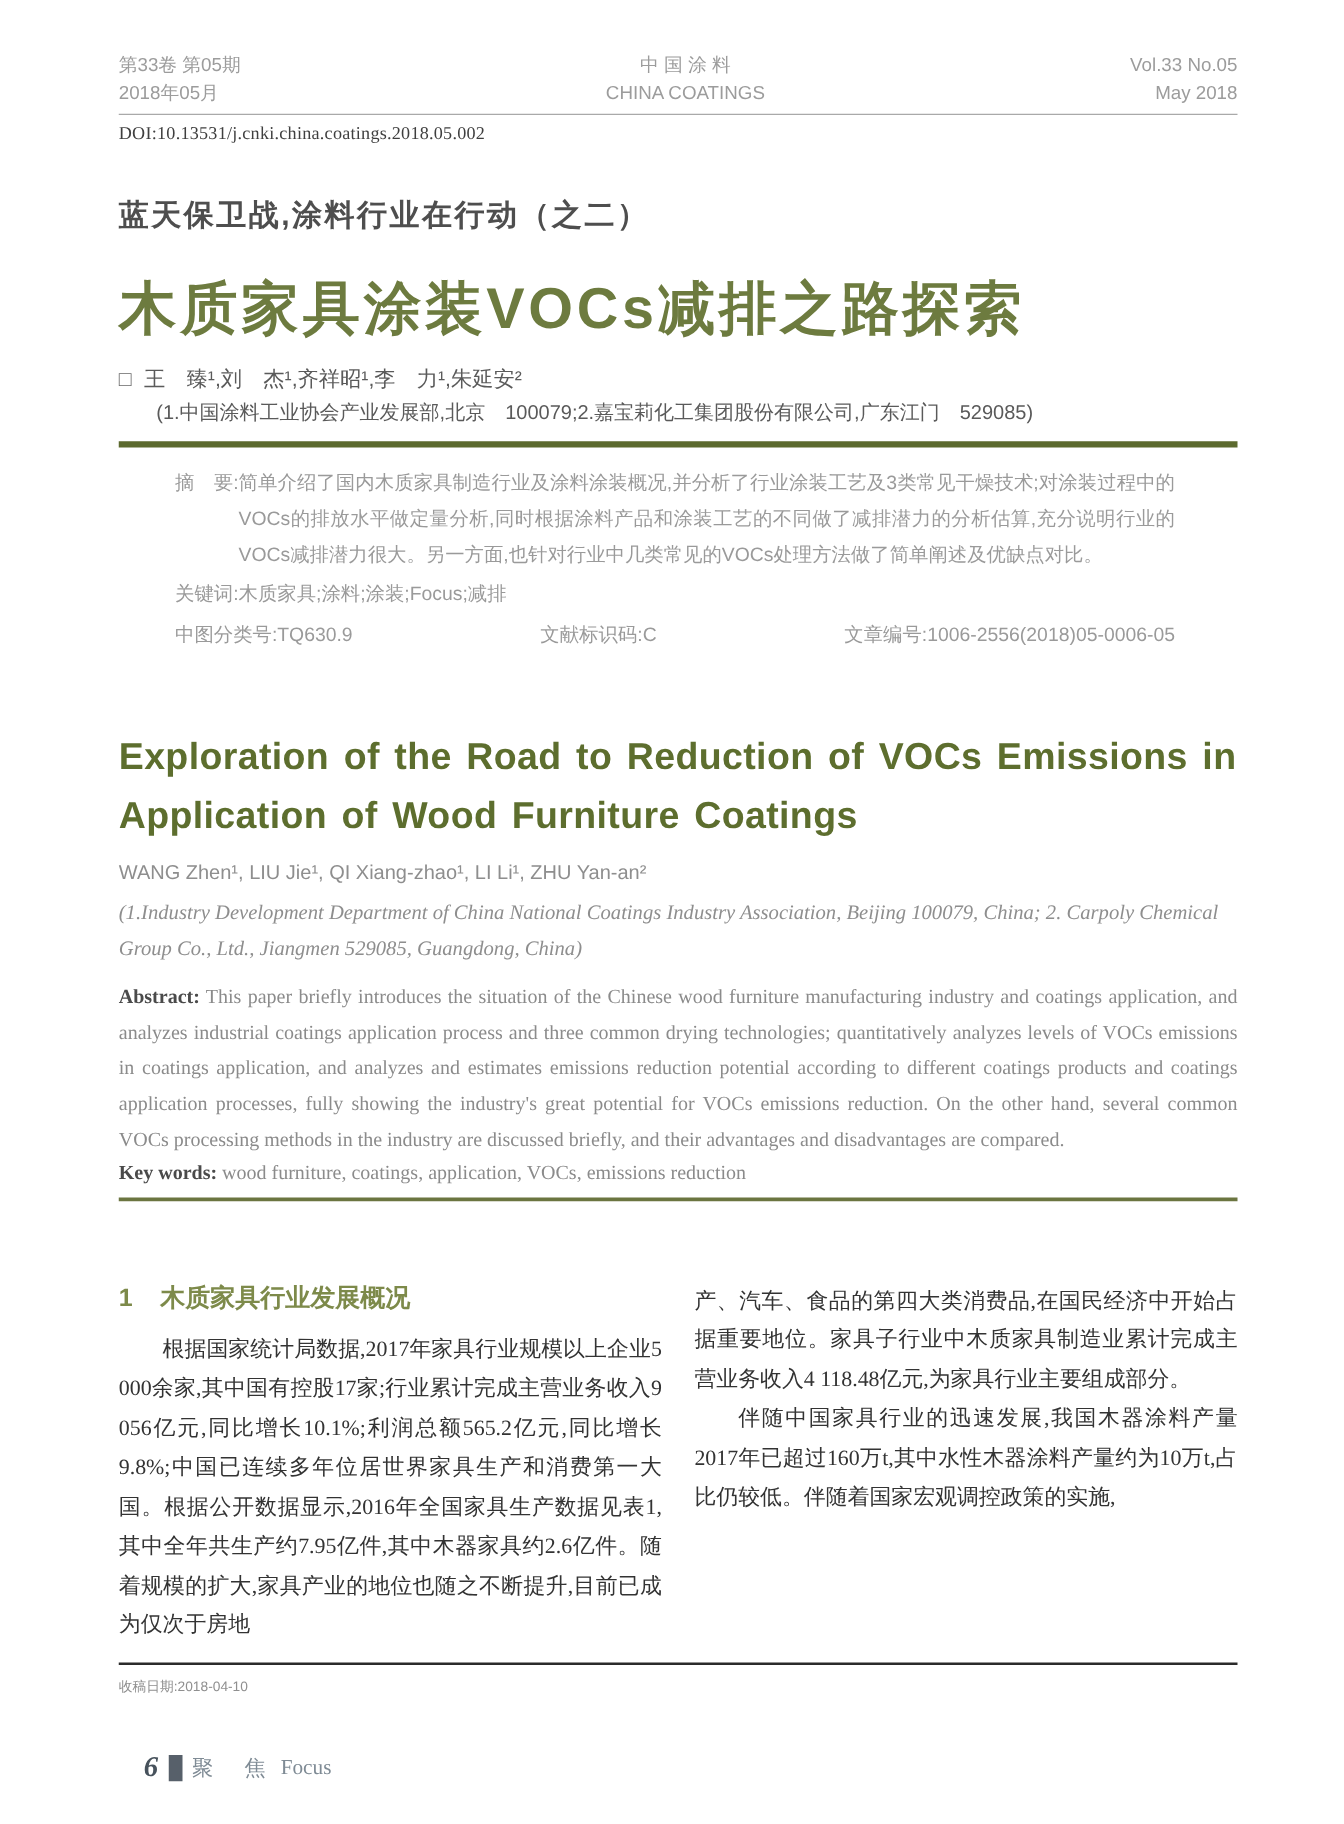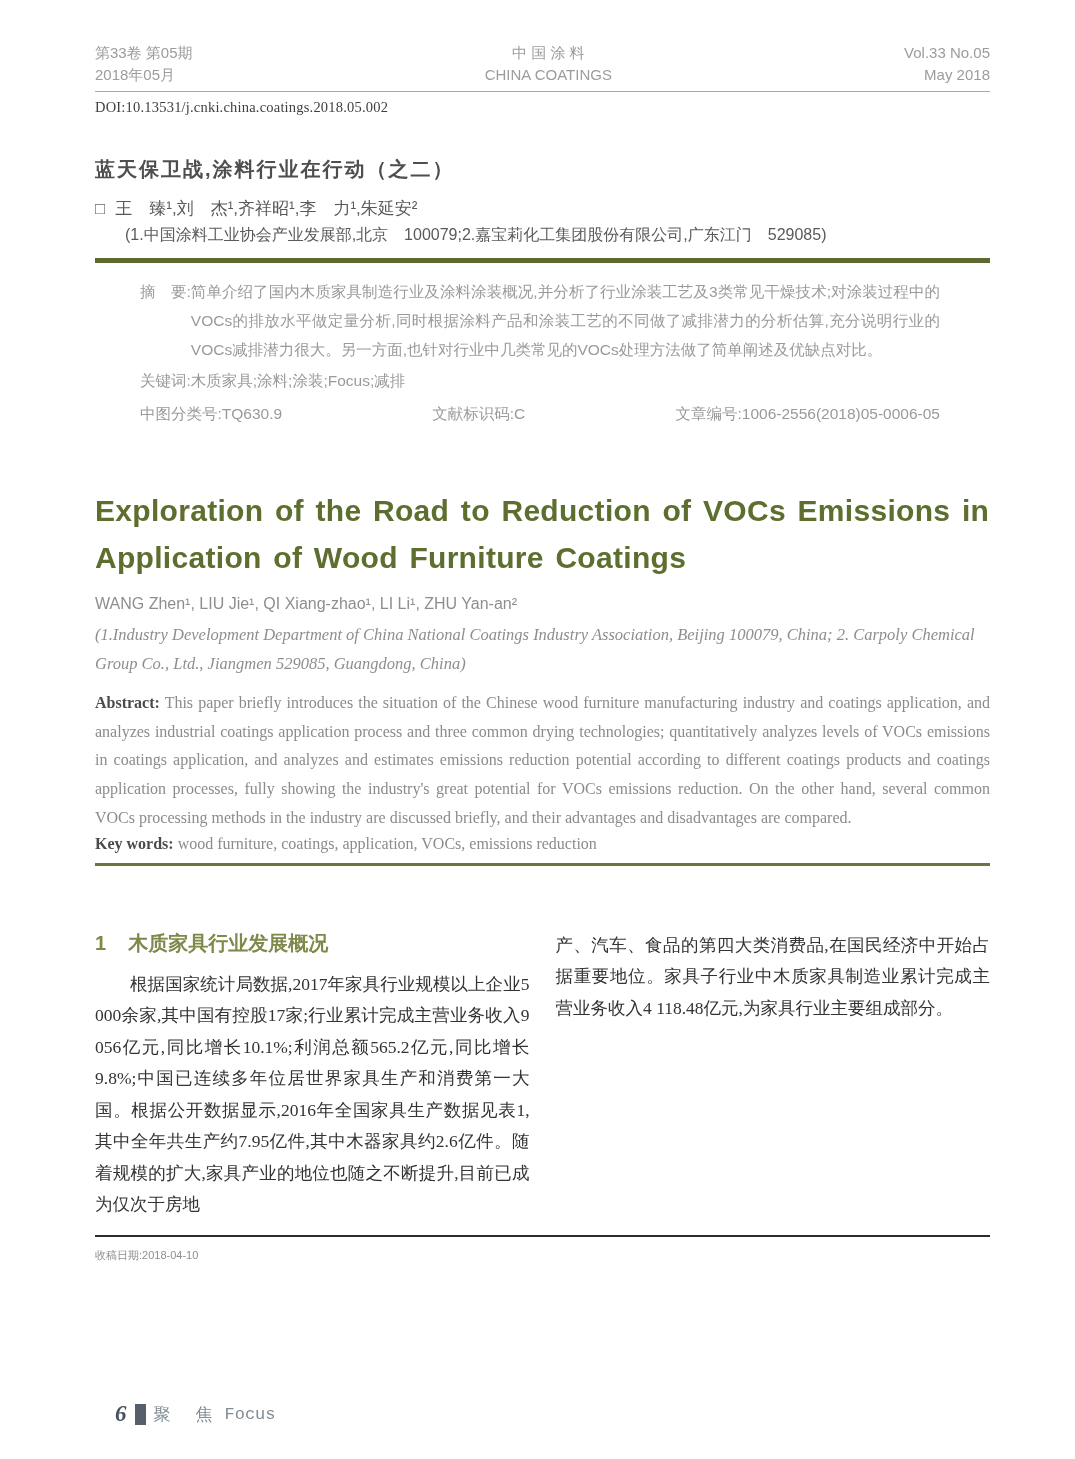--- a/index.html
+++ b/index.html
@@ -16,21 +16,21 @@
   
   .jheader { display:flex; justify-content:space-between; align-items:flex-end;
     color:#9c9c9c; font-family:"Liberation Sans", sans-serif; font-size:15px; line-height:1.45; }
   .jheader .c { text-align:center; }
   .jheader .r { text-align:right; }
   .jheader-rule { border:none; border-top:1px solid #a9a9a9; margin-top:5px; }
   .doi { margin-top:7px; font-size:14.5px; color:#3f3f3f; letter-spacing:.2px; }
 
   
   .banner { margin-top:40px; font-family:"Liberation Sans", sans-serif;
-    font-weight:bold; font-size:20px; color:#4e4e4e; letter-spacing:2px; }
+    font-weight:bold; font-size:24px; color:#4e4e4e; letter-spacing:2px; }
   .main-title { margin-top:28px; font-family:"Liberation Sans", sans-serif;
     font-weight:bold; font-size:46px; color:#6d7b3f; letter-spacing:3px; }
   .authors-cn { margin-top:14px; font-size:17px; color:#5a5a5a;
     font-family:"Liberation Sans", sans-serif; }
   .authors-cn .marker { margin-right:10px; color:#6a6a6a; }
   .affil-cn { margin-top:5px; margin-left:30px; font-size:16px; color:#5a5a5a;
     font-family:"Liberation Sans", sans-serif; }
   .rule-olive-thick { height:5px; background:#5c6a2e; margin-top:12px; }
 
   
@@ -72,21 +72,21 @@
     font-size:11px; color:#8f8f8f; line-height:1.85; }
 
   
   .pfooter { position:absolute; left:115px; bottom:32px; display:flex;
     align-items:center; gap:8px; }
   .pfooter .pageno { font-family:"Liberation Serif", serif; font-style:italic;
     font-weight:bold; font-size:23px; color:#47525c; }
   .pfooter .block { width:11px; height:21px; background:#57606a; }
   .pfooter .sec-cn { font-family:"Liberation Sans", sans-serif; font-size:17px;
     color:#7f8b95; letter-spacing:4px; }
-  .pfooter .sec-en { font-family:Liberation Mono, monospace; font-size:17px;
+  .pfooter .sec-en { font-family:Liberation Serif, serif; font-size:17px;
     color:#7f8b95; }
 </style>
 </head>
 <body>
 
 <div class="page">
 
   <div class="jheader">
     <div>
       <div>第33卷 第05期</div>
@@ -99,20 +99,21 @@
     <div class="r">
       <div>Vol.33 No.05</div>
       <div>May 2018</div>
     </div>
   </div>
   <hr class="jheader-rule">
   <div class="doi">DOI:10.13531/j.cnki.china.coatings.2018.05.002</div>
 
   <div class="banner">蓝天保卫战,涂料行业在行动（之二）</div>
 
+  <h1 class="main-title">木质家具涂装VOCs减排之路探索</h1>
   <div class="authors-cn">
     <span class="marker">□</span><span>王　臻¹,刘　杰¹,齐祥昭¹,李　力¹,朱延安²</span>
   </div>
   <div class="affil-cn">(1.中国涂料工业协会产业发展部,北京　100079;2.嘉宝莉化工集团股份有限公司,广东江门　529085)</div>
 
   <div class="rule-olive-thick"></div>
 
   <div class="abs-cn">
     <div class="abs-row">
       <span class="lbl">摘　要:</span>
@@ -142,20 +143,21 @@
 
   <div class="cols">
     <div class="col">
       <div class="sec-h">
         <span class="no">1</span><span>木质家具行业发展概况</span>
       </div>
       <p class="body-p indent">根据国家统计局数据,2017年家具行业规模以上企业5 000余家,其中国有控股17家;行业累计完成主营业务收入9 056亿元,同比增长10.1%;利润总额565.2亿元,同比增长9.8%;中国已连续多年位居世界家具生产和消费第一大国。根据公开数据显示,2016年全国家具生产数据见表1,其中全年共生产约7.95亿件,其中木器家具约2.6亿件。随着规模的扩大,家具产业的地位也随之不断提升,目前已成为仅次于房地</p>
     </div>
     <div class="col">
       <p class="body-p">产、汽车、食品的第四大类消费品,在国民经济中开始占据重要地位。家具子行业中木质家具制造业累计完成主营业务收入4 118.48亿元,为家具行业主要组成部分。</p>
+      <p class="body-p indent">伴随中国家具行业的迅速发展,我国木器涂料产量2017年已超过160万t,其中水性木器涂料产量约为10万t,占比仍较低。伴随着国家宏观调控政策的实施,</p>
     </div>
   </div>
 
   <hr class="footnote-sep">
   <div class="footnote">
     <div>收稿日期:2018-04-10</div>
   </div>
 
 </div>
 

